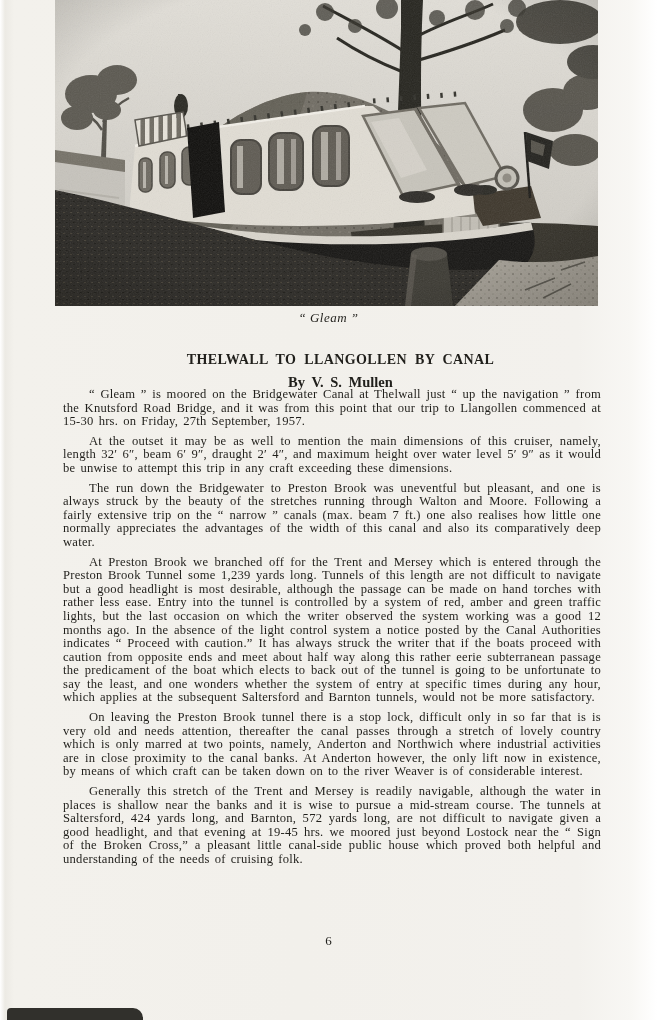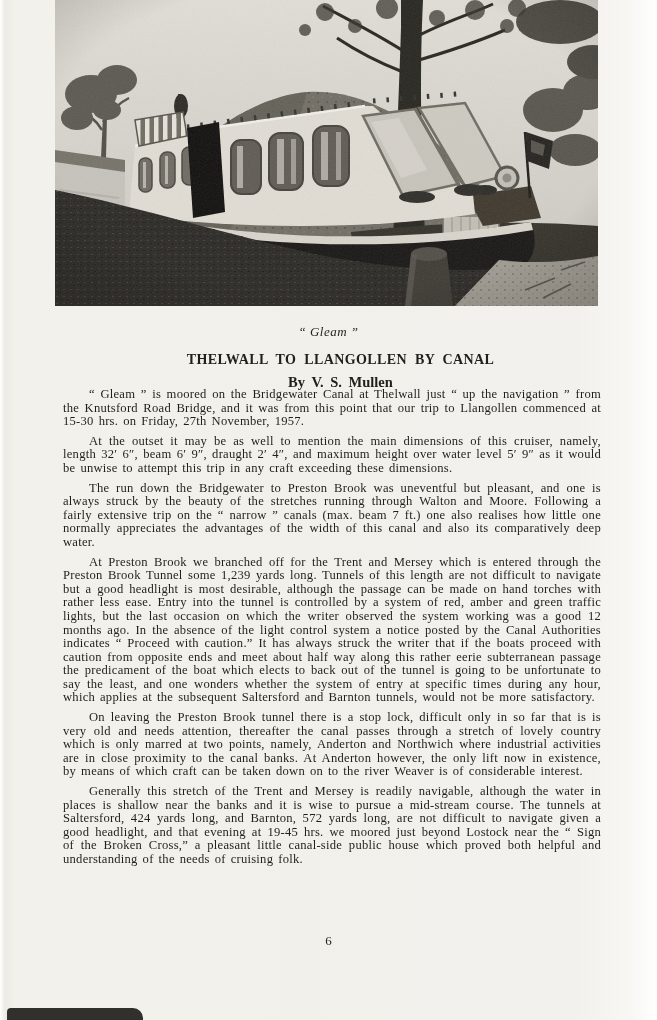--- a/index.html
+++ b/index.html
@@ -3,21 +3,21 @@
 <meta charset="utf-8">
 <style>
   html,body{margin:0;padding:0;background:#ffffff;}
   .page{
     position:relative;width:657px;height:1020px;overflow:hidden;
     background:linear-gradient(90deg,#ffffff 0px,#eceae4 5px,#f3f1ec 14px,#f2f0eb 46%,#f3f1ed 88%,#f8f7f4 96%,#ffffff 100%);
     font-family:"Liberation Serif","DejaVu Serif",serif;color:#201f1b;
   }
   .photo{margin:0;position:absolute;left:55px;top:0;width:543px;height:306px;}
   .photo svg{display:block;width:543px;height:306px;}
-  .caption{position:absolute;top:324px;left:0;width:657px;text-align:center;
+  .caption{position:absolute;top:310px;left:0;width:657px;text-align:center;
     font-style:italic;font-size:13px;letter-spacing:.5px;}
   .title{position:absolute;top:340px;left:0;width:657px;text-align:center;margin:12px;
     font-size:14px;font-weight:bold;letter-spacing:.4px;word-spacing:4px;}
   .byline{position:absolute;top:362px;left:0;width:657px;text-align:center;margin:12px;
     font-size:14.5px;font-weight:bold;word-spacing:3px;}
   .body-text{position:absolute;top:388px;left:63px;width:538px;
     text-align:justify;font-size:12.6px;line-height:13.6px;letter-spacing:.25px;word-spacing:1.6px;}
   .body-text p{margin:0 0 6px 0;text-indent:26px;}
   .page-number{position:absolute;top:933px;left:0;width:657px;text-align:center;font-size:13px;}
   .corner-shadow{position:absolute;left:7px;bottom:0;width:136px;height:12px;
@@ -207,21 +207,21 @@
       </g>
     </svg>
   </figure>
 
   <div class="caption">“ Gleam ”</div>
 
   <h1 class="title">THELWALL TO LLANGOLLEN BY CANAL</h1>
   <h2 class="byline">By V. S. Mullen</h2>
 
   <div class="body-text">
-    <p>“ Gleam ” is moored on the Bridgewater Canal at Thelwall just “ up the navigation ” from the Knutsford Road Bridge, and it was from this point that our trip to Llangollen commenced at 15-30 hrs. on Friday, 27th November, 1957.</p>
+    <p>“ Gleam ” is moored on the Bridgewater Canal at Thelwall just “ up the navigation ” from the Knutsford Road Bridge, and it was from this point that our trip to Llangollen commenced at 15-30 hrs. on Friday, 27th September, 1957.</p>
     <p>At the outset it may be as well to mention the main dimensions of this cruiser, namely, length 32′ 6″, beam 6′ 9″, draught 2′ 4″, and maximum height over water level 5′ 9″ as it would be unwise to attempt this trip in any craft exceeding these dimensions.</p>
     <p>The run down the Bridgewater to Preston Brook was uneventful but pleasant, and one is always struck by the beauty of the stretches running through Walton and Moore. Following a fairly extensive trip on the “ narrow ” canals (max. beam 7 ft.) one also realises how little one normally appreciates the advantages of the width of this canal and also its comparatively deep water.</p>
     <p>At Preston Brook we branched off for the Trent and Mersey which is entered through the Preston Brook Tunnel some 1,239 yards long. Tunnels of this length are not difficult to navigate but a good headlight is most desirable, although the passage can be made on hand torches with rather less ease. Entry into the tunnel is controlled by a system of red, amber and green traffic lights, but the last occasion on which the writer observed the system working was a good 12 months ago. In the absence of the light control system a notice posted by the Canal Authorities indicates “ Proceed with caution.” It has always struck the writer that if the boats proceed with caution from opposite ends and meet about half way along this rather eerie subterranean passage the predicament of the boat which elects to back out of the tunnel is going to be unfortunate to say the least, and one wonders whether the system of entry at specific times during any hour, which applies at the subsequent Saltersford and Barnton tunnels, would not be more satisfactory.</p>
     <p>On leaving the Preston Brook tunnel there is a stop lock, difficult only in so far that is is very old and needs attention, thereafter the canal passes through a stretch of lovely country which is only marred at two points, namely, Anderton and Northwich where industrial activities are in close proximity to the canal banks. At Anderton however, the only lift now in existence, by means of which craft can be taken down on to the river Weaver is of considerable interest.</p>
     <p>Generally this stretch of the Trent and Mersey is readily navigable, although the water in places is shallow near the banks and it is wise to pursue a mid-stream course. The tunnels at Saltersford, 424 yards long, and Barnton, 572 yards long, are not difficult to navigate given a good headlight, and that evening at 19-45 hrs. we moored just beyond Lostock near the “ Sign of the Broken Cross,” a pleasant little canal-side public house which proved both helpful and understanding of the needs of cruising folk.</p>
   </div>
 
   <div class="page-number">6</div>
 
   <div class="corner-shadow"></div>

